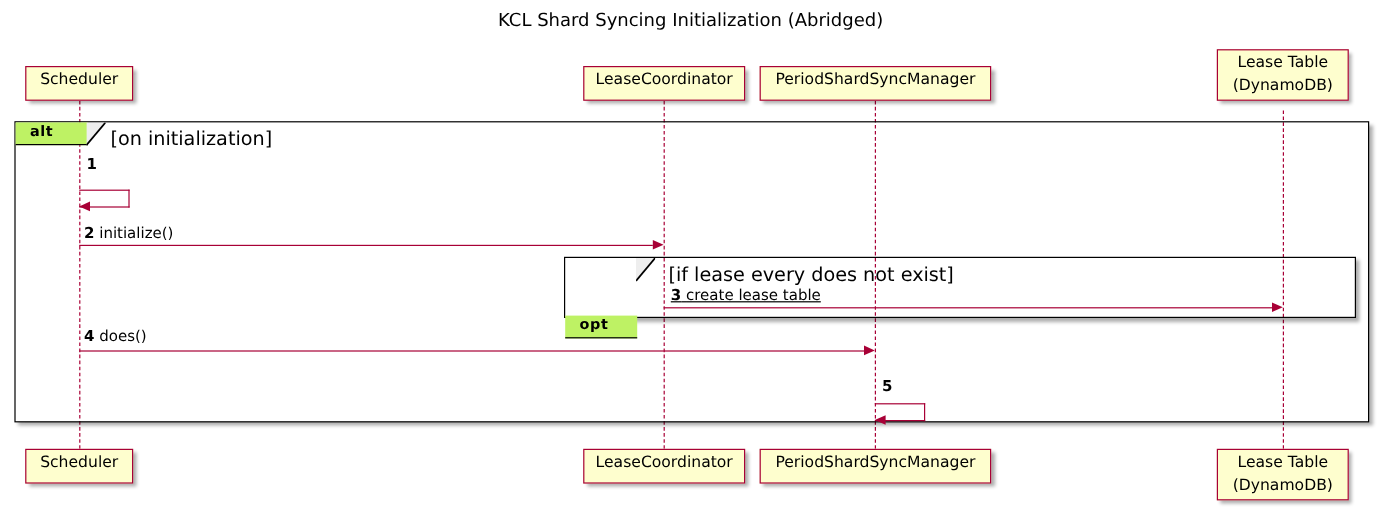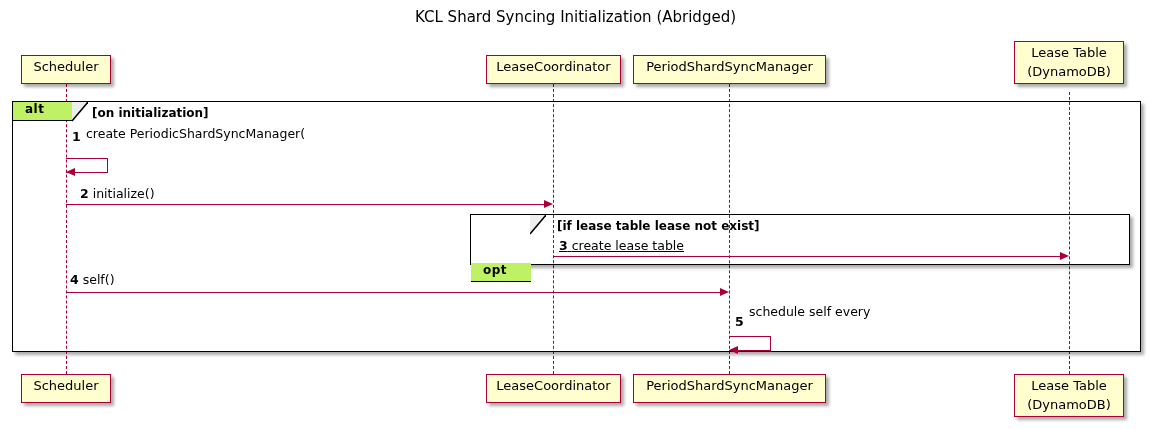--- a/index.html
+++ b/index.html
@@ -70,22 +70,22 @@
     box-sizing: border-box;
     font-size: 12px;
     font-weight: bold;
     color: #000000;
     display: flex;
     padding-left: 12px;
     letter-spacing: 0.5px;
   }
   .frame-guard {
     position: absolute;
-    font-size: 12px;
-    font-weight: bold;
+    font-size: 16px;
+    font-weight: normal;
     color: #000000;
     white-space: nowrap;
   }
   
   .msg-line {
     position: absolute;
     height: 0;
     border-top: 1.2px solid #A80036;
   }
   .msg-arrow {
@@ -141,61 +141,59 @@
     <path d="M 0 0 L 16 0 L 0 19 Z" fill="#EEEEEE" stroke="none"></path>
     <path d="M 16 0 L 0 19" stroke="#000000" stroke-width="1.5" fill="none"></path>
     <path d="M 0 0 L 16 0" stroke="#000000" stroke-width="0" fill="none"></path>
   </svg>
   <div class="frame-guard" style="left:92px; top:106px;">[on initialization]</div>
 
   <div class="msg-label" style="left:72px; top:129px;">
     <span class="msg-num">1</span>
   </div>
   <div class="msg-label" style="left:86px; top:126px;">
-    <div>create PeriodicShardSyncManager(</div>
   </div>
   <div class="self-loop" style="left:66px; top:158px; width:42px; height:15px;"></div>
   <div class="msg-arrow msg-arrow-left" style="left:66px; top:168px;"></div>
 
-  <div class="msg-label" style="left:80px; top:186px;">
+  <div class="msg-label" style="left:70px; top:186px;">
     <span class="msg-num">2</span>
     <span>initialize()</span>
   </div>
   <div class="msg-line" style="left:66px; top:204px; width:478px;"></div>
   <div class="msg-arrow msg-arrow-right" style="left:544px; top:200px;"></div>
 
   <div class="frame" style="left:470px; top:214px; width:660px; height:51px;"></div>
   <div class="frame-label" style="left:471px; top:215px; width:60px; height:19px; border-right:none;margin-top:48px;">
     <span>opt</span>
   </div>
   <svg style="position:absolute; left:530px; top:215px;" width="16" height="20">
     <path d="M 0 0 L 16 0 L 0 19 Z" fill="#EEEEEE" stroke="none"></path>
     <path d="M 16 0 L 0 19" stroke="#000000" stroke-width="1.5" fill="none"></path>
   </svg>
-  <div class="frame-guard" style="left:557px; top:219px;">[if lease table lease not exist]</div>
+  <div class="frame-guard" style="left:557px; top:219px;">[if lease every does not exist]</div>
 
   <div class="msg-label" style="left:559px; top:238px;text-decoration:underline;">
     <span class="msg-num">3</span>
     <span>create lease table</span>
   </div>
   <div class="msg-line" style="left:553px; top:256px; width:507px;"></div>
   <div class="msg-arrow msg-arrow-right" style="left:1060px; top:252px;"></div>
 
   <div class="msg-label" style="left:70px; top:272px;">
     <span class="msg-num">4</span>
-    <span>self()</span>
+    <span>does()</span>
   </div>
   <div class="msg-line" style="left:66px; top:292px; width:654px;"></div>
   <div class="msg-arrow msg-arrow-right" style="left:720px; top:288px;"></div>
 
   <div class="msg-label" style="left:735px; top:314px;">
     <span class="msg-num">5</span>
   </div>
   <div class="msg-label" style="left:749px; top:304px;">
-    <div>schedule self every</div>
   </div>
   <div class="self-loop" style="left:729px; top:336px; width:42px; height:15px;"></div>
   <div class="msg-arrow msg-arrow-left" style="left:729px; top:346px;"></div>
 
   <div class="participant" style="left:21px; top:55px; width:90px; height:29px;">
     <span>Scheduler</span>
   </div>
   <div class="participant" style="left:486px; top:55px; width:135px; height:29px;">
     <span>LeaseCoordinator</span>
   </div>

